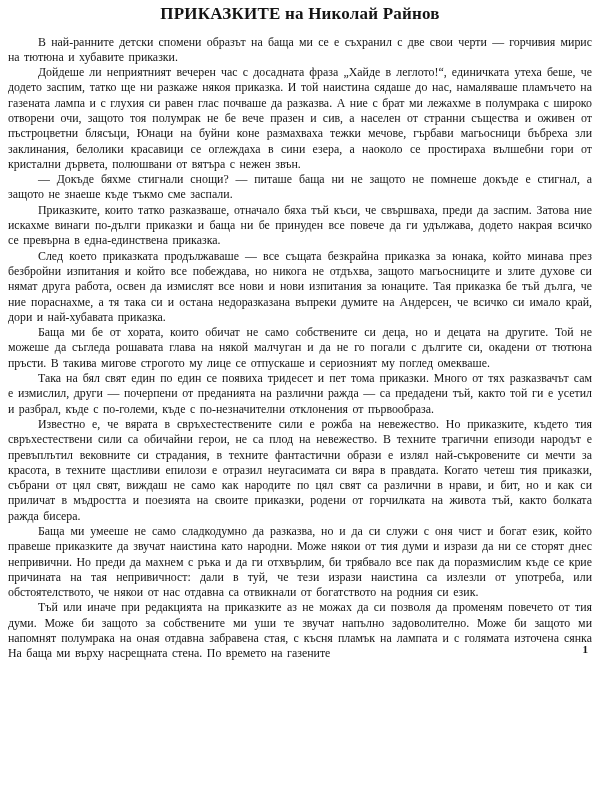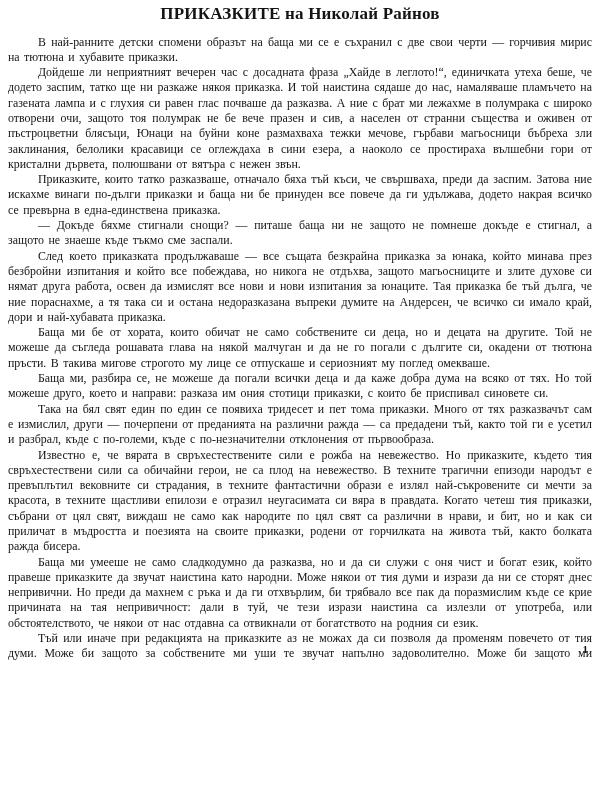--- a/index.html
+++ b/index.html
@@ -45,24 +45,23 @@
   }
 </style>
 </head>
 <body>
 
 <div class="page">
   <div class="doc-title">ПРИКАЗКИТЕ на Николай Райнов</div>
   <div class="doc-body">
       <p class="para">В най-ранните детски спомени образът на баща ми се е съхранил с две свои черти — горчивия мирис на тютюна и хубавите приказки.</p>
       <p class="para">Дойдеше ли неприятният вечерен час с досадната фраза „Хайде в леглото!“, единичката утеха беше, че додето заспим, татко ще ни разкаже някоя приказка. И той наистина сядаше до нас, намаляваше пламъчето на газената лампа и с глухия си равен глас почваше да разказва. А ние с брат ми лежахме в полумрака с широко отворени очи, защото тоя полумрак не бе вече празен и сив, а населен от странни същества и оживен от пъстроцветни блясъци, Юнаци на буйни коне размахваха тежки мечове, гърбави магьосници бъбреха зли заклинания, белолики красавици се оглеждаха в сини езера, а наоколо се простираха вълшебни гори от кристални дървета, полюшвани от вятъра с нежен звън.</p>
+      <p class="para">— Докъде бяхме стигнали снощи? — питаше баща ни не защото не помнеше докъде е стигнал, а защото не знаеше къде тъкмо сме заспали.</p>
       <p class="para">Приказките, които татко разказваше, отначало бяха тъй къси, че свършваха, преди да заспим. Затова ние искахме винаги по-дълги приказки и баща ни бе принуден все повече да ги удължава, додето накрая всичко се превърна в една-единствена приказка.</p>
-      <p class="para">— Докъде бяхме стигнали снощи? — питаше баща ни не защото не помнеше докъде е стигнал, а защото не знаеше къде тъкмо сме заспали.</p>
       <p class="para">След което приказката продължаваше — все същата безкрайна приказка за юнака, който минава през безбройни изпитания и който все побеждава, но никога не отдъхва, защото магьосниците и злите духове си нямат друга работа, освен да измислят все нови и нови изпитания за юнаците. Тая приказка бе тъй дълга, че ние пораснахме, а тя така си и остана недоразказана въпреки думите на Андерсен, че всичко си имало край, дори и най-хубавата приказка.</p>
       <p class="para">Баща ми бе от хората, които обичат не само собствените си деца, но и децата на другите. Той не можеше да съгледа рошавата глава на някой малчуган и да не го погали с дългите си, окадени от тютюна пръсти. В такива мигове строгото му лице се отпускаше и сериозният му поглед омекваше.</p>
-      <p class="para">Баща ми, разбира се, не можеше да погали всички деца и да каже добра дума на всяко от тях. Но той можеше друго, което и направи: разказа им ония стотици приказки, с които бе приспивал синовете си.</p>
       <p class="para">Така на бял свят един по един се появиха тридесет и пет тома приказки. Много от тях разказвачът сам е измислил, други — почерпени от преданията на различни ражда — са предадени тъй, както той ги е усетил и разбрал, къде с по-големи, къде с по-незначителни отклонения от първообраза.</p>
       <p class="para">Известно е, че вярата в свръхестествените сили е рожба на невежество. Но приказките, където тия свръхестествени сили са обичайни герои, не са плод на невежество. В техните трагични епизоди народът е превъплътил вековните си страдания, в техните фантастични образи е излял най-съкровените си мечти за красота, в техните щастливи епилози е отразил неугасимата си вяра в правдата. Когато четеш тия приказки, събрани от цял свят, виждаш не само как народите по цял свят са различни в нрави, и бит, но и как си приличат в мъдростта и поезията на своите приказки, родени от горчилката на живота тъй, както болката ражда бисера.</p>
       <p class="para">Баща ми умееше не само сладкодумно да разказва, но и да си служи с оня чист и богат език, който правеше приказките да звучат наистина като народни. Може някои от тия думи и изрази да ни се сторят днес непривични. Но преди да махнем с ръка и да ги отхвърлим, би трябвало все пак да поразмислим къде се крие причината на тая непривичност: дали в туй, че тези изрази наистина са излезли от употреба, или обстоятелството, че някои от нас отдавна са отвикнали от богатството на родния си език.</p>
       <p class="para">Тъй или иначе при редакцията на приказките аз не можах да си позволя да променям повечето от тия думи. Може би защото за собствените ми уши те звучат напълно задоволително. Може би защото ми напомнят полумрака на оная отдавна забравена стая, с късня пламък на лампата и с голямата източена сянка На баща ми върху насрещната стена. По времето на газените</p>
     </div>
   <div class="page-number">1</div>
 </div>
 
 </body></html>

